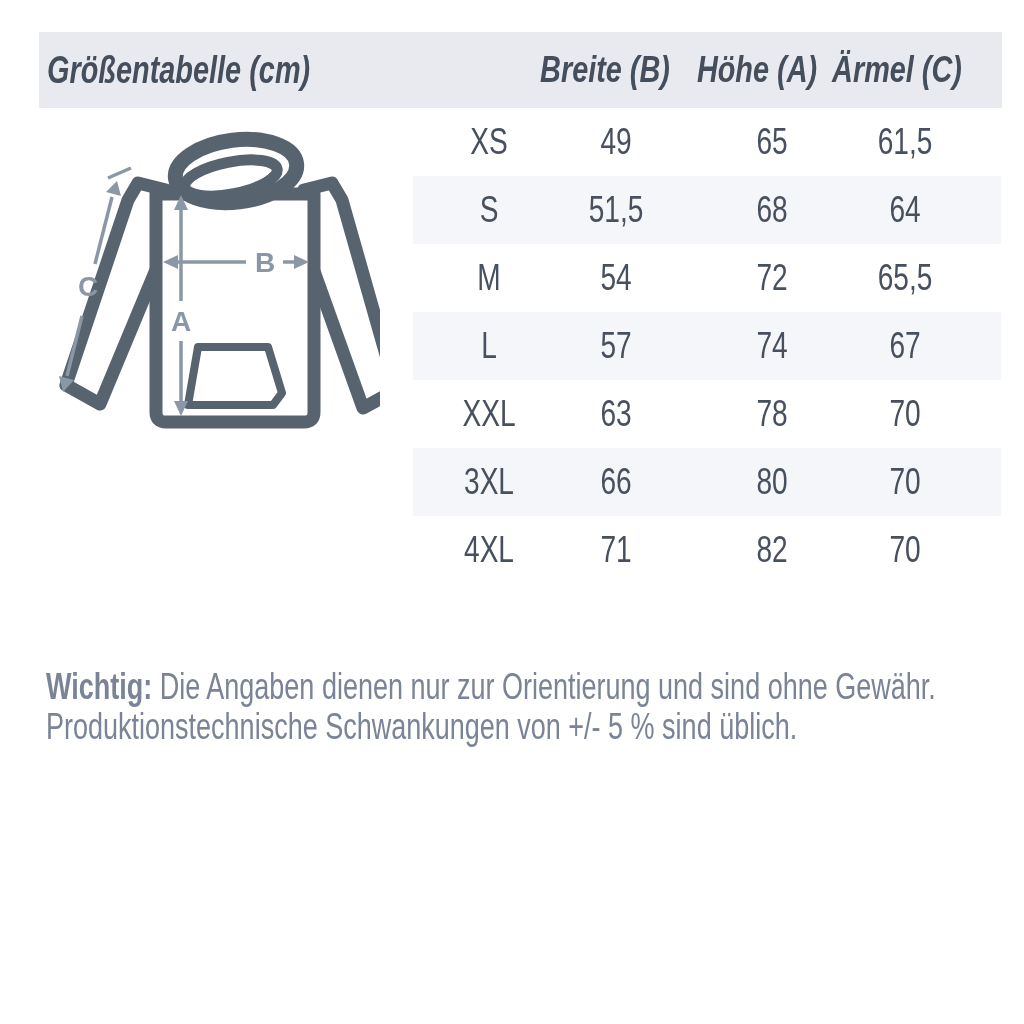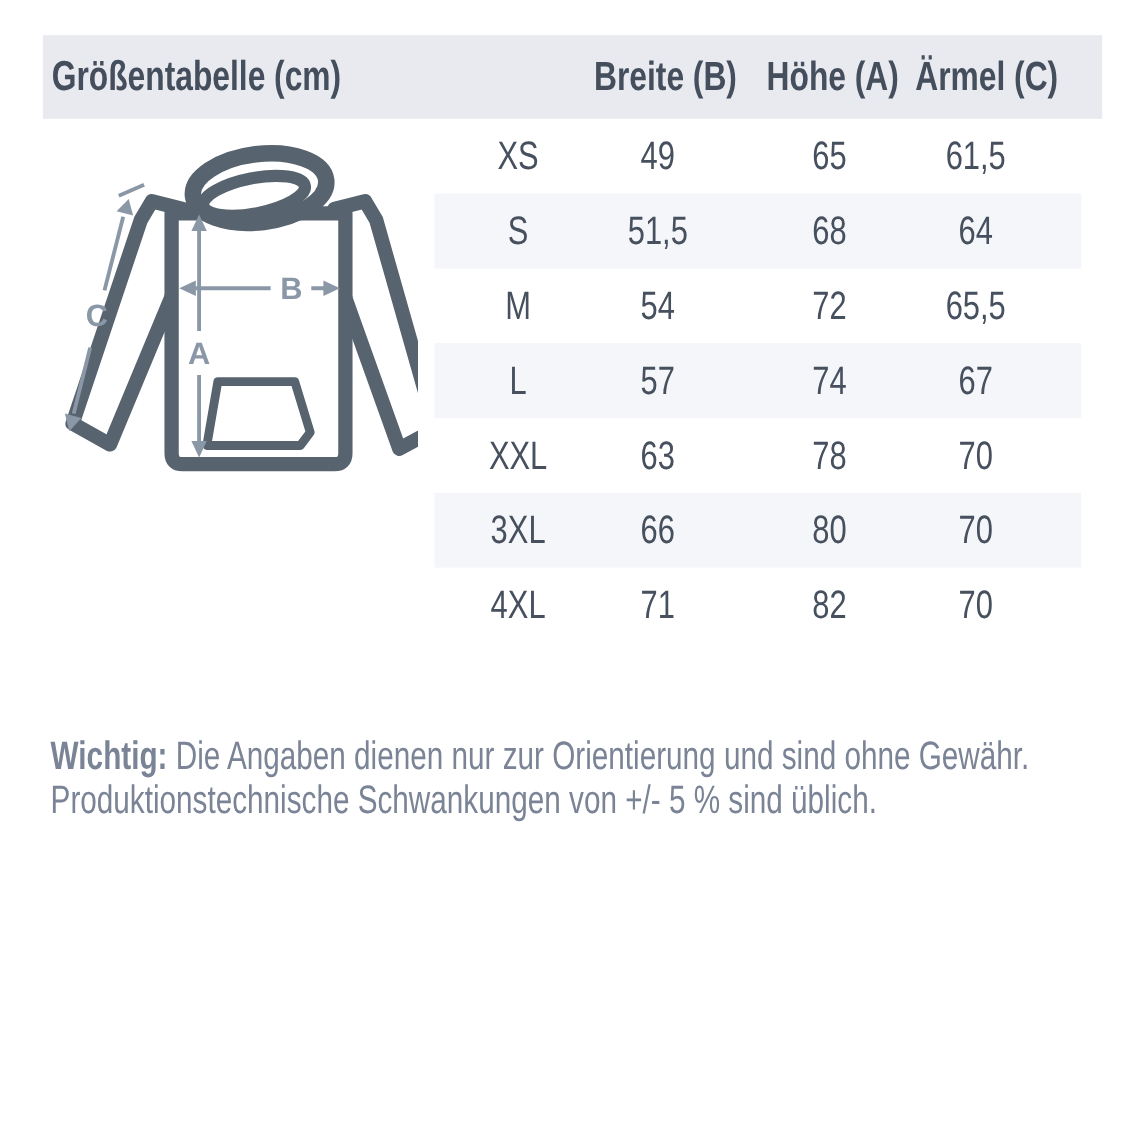--- a/index.html
+++ b/index.html
@@ -9,39 +9,40 @@
     font-family:"Liberation Sans", sans-serif;
     position:relative;overflow:hidden;
     color:var(--text-dark);
   }
   .page{position:absolute;inset:0;}
 
   
   .header-bar{
     position:absolute;left:39px;top:32px;width:963px;height:76px;
     background:var(--header-bg);
+    font-style:italic;
   }
   .title{
     position:absolute;left:8px;top:0;height:76px;line-height:76px;
     font-size:38px;font-weight:bold;color:var(--heading);
     white-space:nowrap;
     transform:scaleX(0.76);transform-origin:left center;
   }
   .col-head{
     position:absolute;top:0;height:76px;line-height:76px;width:170px;
     text-align:center;font-size:37px;font-weight:bold;color:var(--heading);
     white-space:nowrap;
     transform:scaleX(0.78);transform-origin:center;
   }
   .ch-b{left:481px;}
   .ch-a{left:633px;}
   .ch-c{left:773px;}
 
   
-  .rows{position:absolute;left:395px;top:108px;width:588px;}
+  .rows{position:absolute;left:413px;top:108px;width:588px;}
   .row{position:relative;height:68px;}
   .row:nth-child(even){background:var(--stripe);}
   .cell{
     position:absolute;top:0;height:68px;line-height:68px;width:140px;
     text-align:center;font-size:36px;color:var(--text-dark);
     white-space:nowrap;
     transform:scaleX(0.78);transform-origin:center;
   }
   .cell.size{left:6px;}
   .cell.b{left:133px;}

